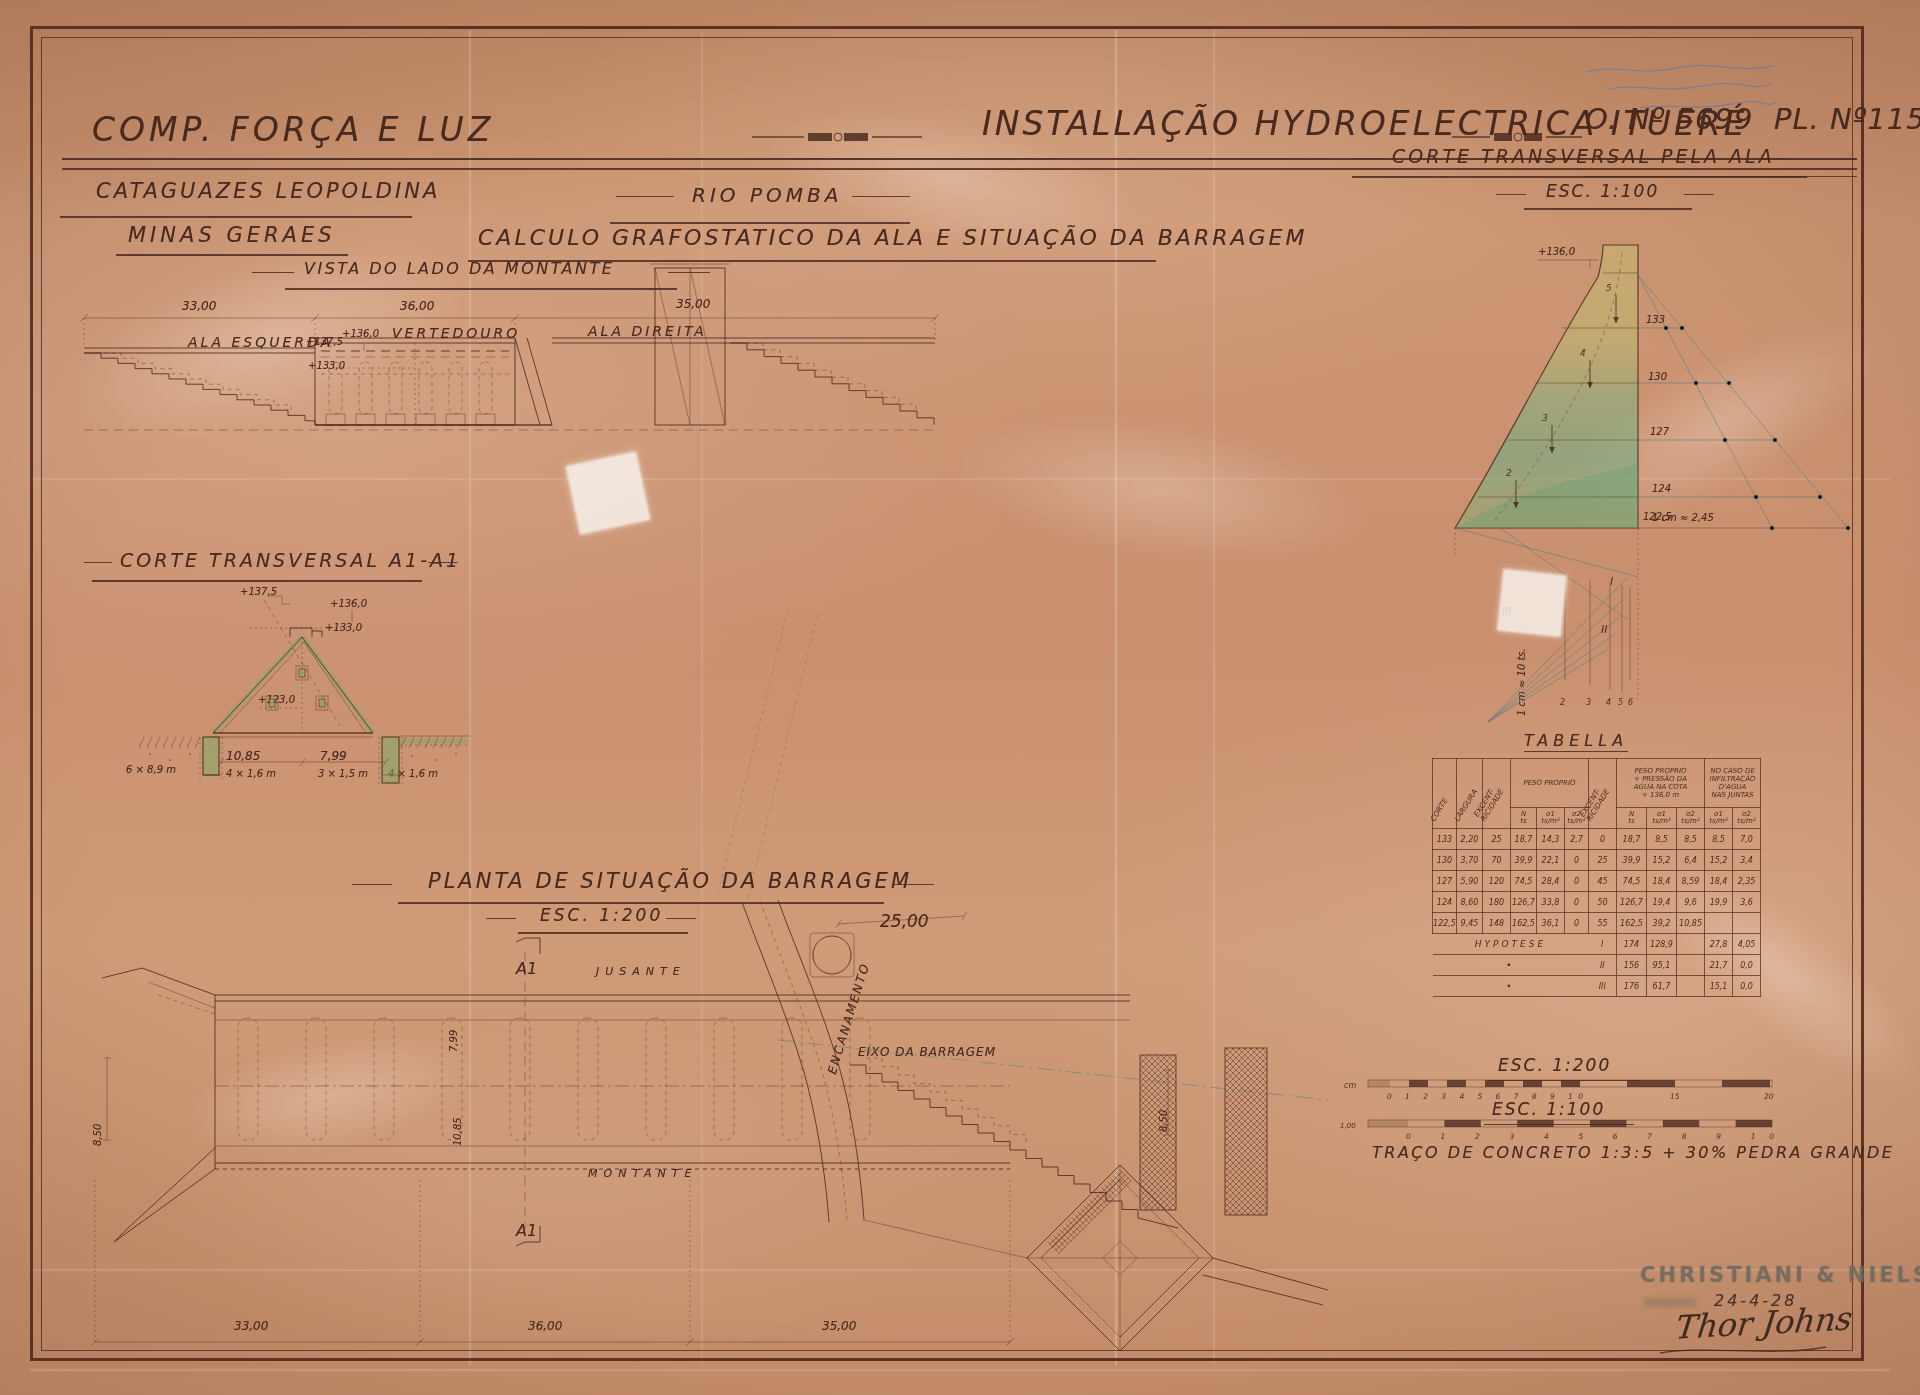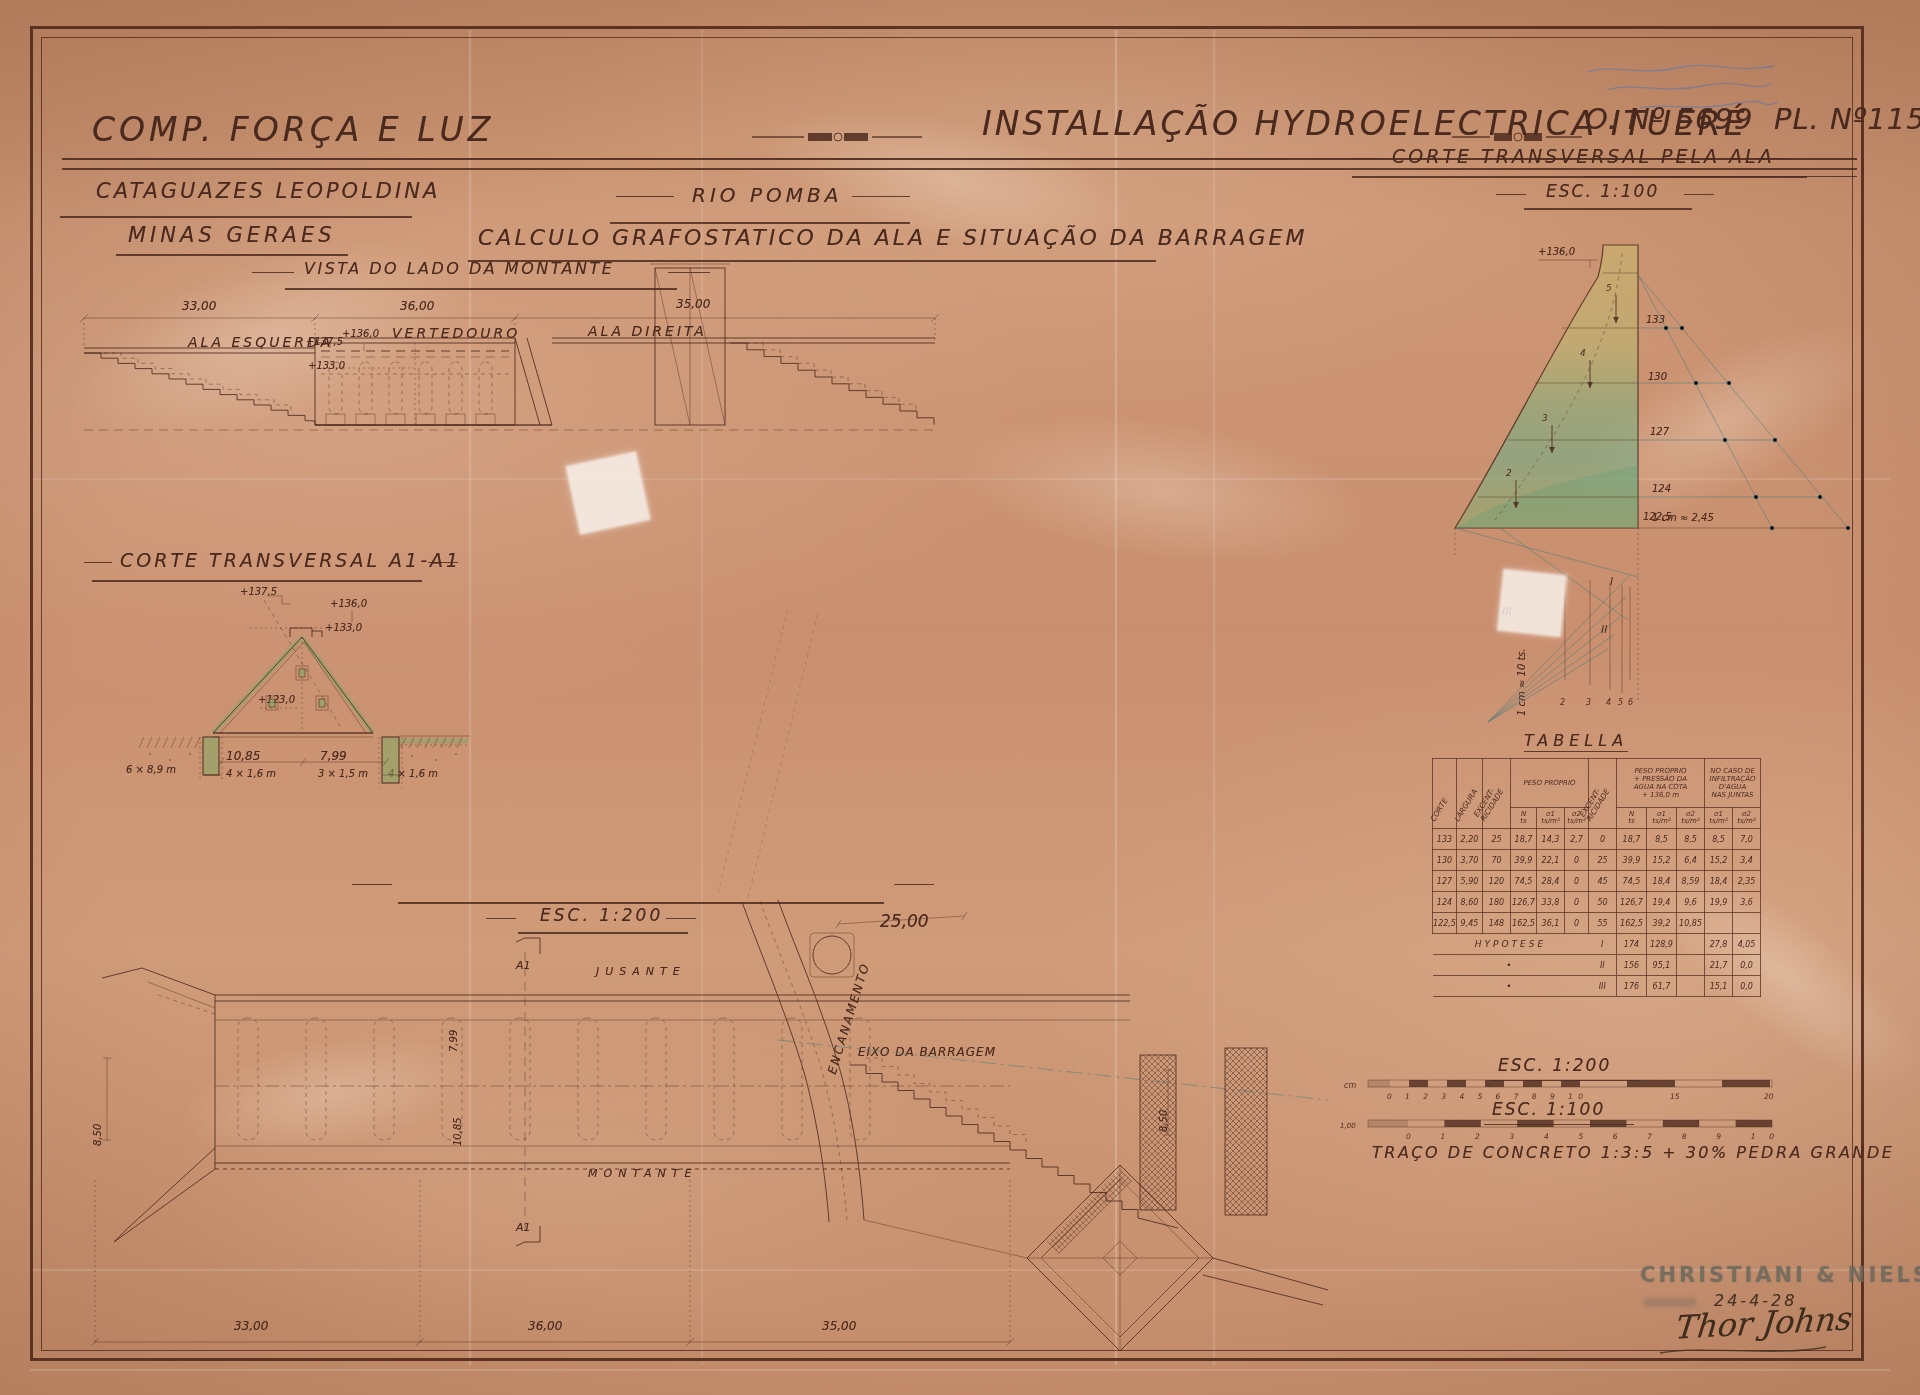--- a/index.html
+++ b/index.html
@@ -9,21 +9,21 @@
     background:
       radial-gradient(1200px 500px at 18% 30%, rgba(255,236,214,.16), transparent 60%),
       radial-gradient(900px 420px at 55% 12%, rgba(255,238,216,.13), transparent 60%),
       radial-gradient(1000px 620px at 85% 72%, rgba(255,240,220,.12), transparent 60%),
       radial-gradient(700px 300px at 30% 85%, rgba(255,238,218,.10), transparent 60%),
       radial-gradient(1600px 1100px at 50% 52%, rgba(0,0,0,0) 55%, rgba(92,50,34,.22) 100%),
       linear-gradient(180deg,#c08866 0%,#cd9674 16%,#c98f6f 45%,#d09b79 68%,#c48c6a 100%);
   }
   .l{position:absolute;font-style:italic;color:#4a2a1e;white-space:pre;
      text-shadow:0 0 .5px rgba(74,42,30,.45);line-height:1.1;}
-  .s10{font-size:10px}.s11{font-size:17px}.s12{font-size:12px}.s13{font-size:11px}
+  .s10{font-size:10px}.s11{font-size:17px}.s12{font-size:12px}.s13{font-size:16px}
   .s14{font-size:14px}.s15{font-size:11px}.s17{font-size:17px}.s18{font-size:16px}
   .s19{font-size:19px}.s20{font-size:20px}.s21{font-size:21px}.s22{font-size:22px}.s29{font-size:29px}.s33{font-size:33px}
   .r90{transform:rotate(-90deg);transform-origin:0 0;}
   .rule{position:absolute;height:0;border-top:2px solid rgba(78,44,32,.85);}
   .thinrule{border-top-width:1.4px;}
   .rule2{position:absolute;height:8px;border-top:2.2px solid rgba(78,44,32,.9);
          border-bottom:2.2px solid rgba(78,44,32,.85);}
   .frame-a{position:absolute;left:30px;top:26px;right:56px;bottom:34px;
            border:3px solid rgba(82,41,28,.9);pointer-events:none;}
   .frame-b{position:absolute;left:41px;top:37px;right:67px;bottom:44px;
@@ -225,20 +225,21 @@
     <path class="ink thin" d="M120,186 H202 M202,186 H285 M118,190 l6,-8 M200,190 l6,-8 M283,190 l6,-8"></path>
     <path class="ink thin" d="M104,199 h18 M283,199 h18"></path>
   </svg>
 
   <svg style="left:690px;top:598px" width="150" height="300">
     <path class="ink thin d2" d="M28,295 L98,10" opacity=".5"></path>
     <path class="ink thin d2" d="M58,300 L128,15" opacity=".5"></path>
   </svg>
 
   <div class="rule thinrule" style="left:352px;top:884px;width:40px"></div>
+  <div class="l s21" style="left:428px;top:870px;letter-spacing:3px">PLANTA DE SITUAÇÃO DA BARRAGEM</div>
   <div class="rule thinrule" style="left:894px;top:884px;width:40px"></div>
   <div class="rule" style="left:398px;top:902px;width:486px"></div>
   <div class="rule thinrule" style="left:486px;top:918px;width:30px"></div>
   <div class="l s17" style="left:540px;top:906px;letter-spacing:3px">ESC. 1:200</div>
   <div class="rule thinrule" style="left:666px;top:918px;width:30px"></div>
   <div class="rule" style="left:518px;top:932px;width:170px"></div>
 
   <div class="l s13" style="left:516px;top:960px">A1</div>
   <div class="l s15" style="left:596px;top:966px;letter-spacing:6px">JUSANTE</div>
   <div class="l s15" style="left:588px;top:1168px;letter-spacing:6px">MONTANTE</div>

